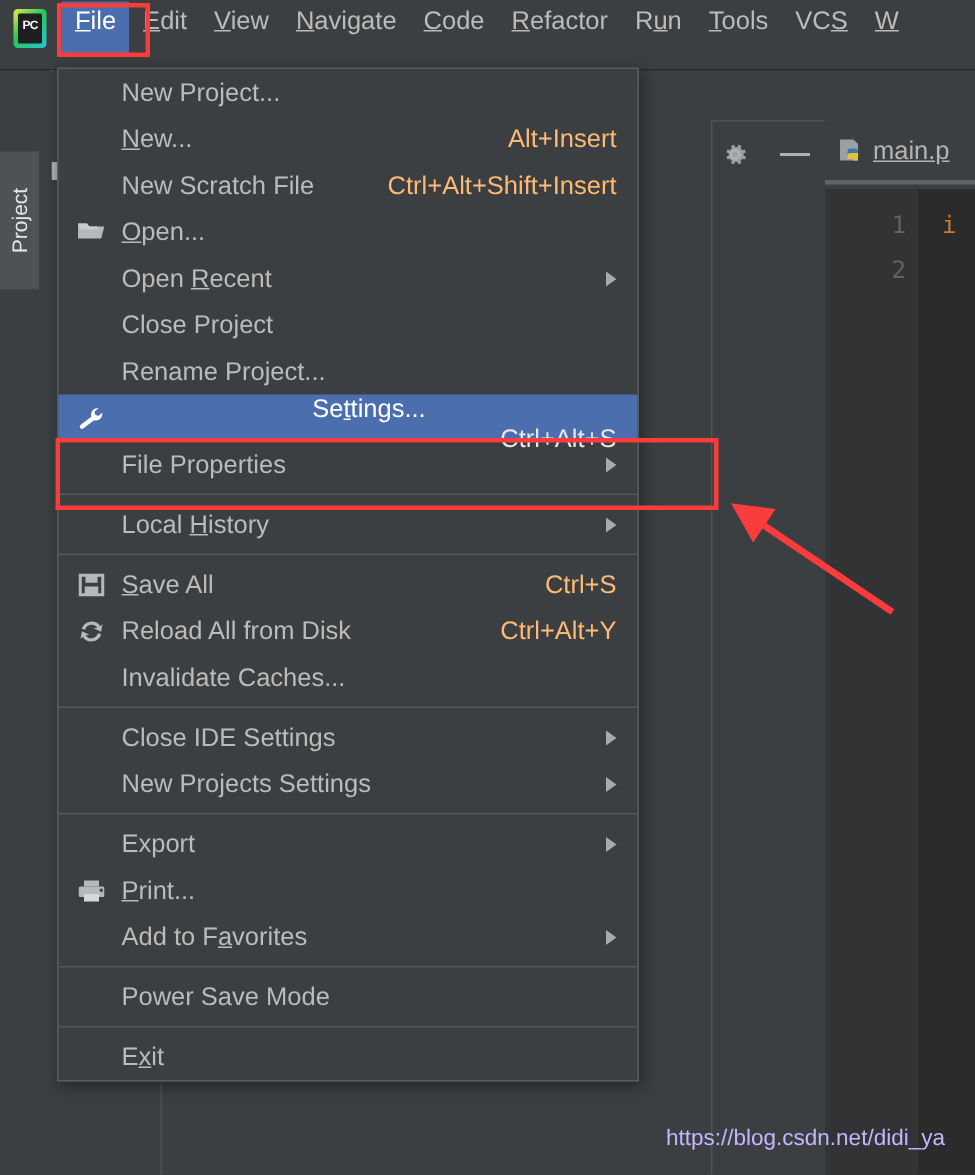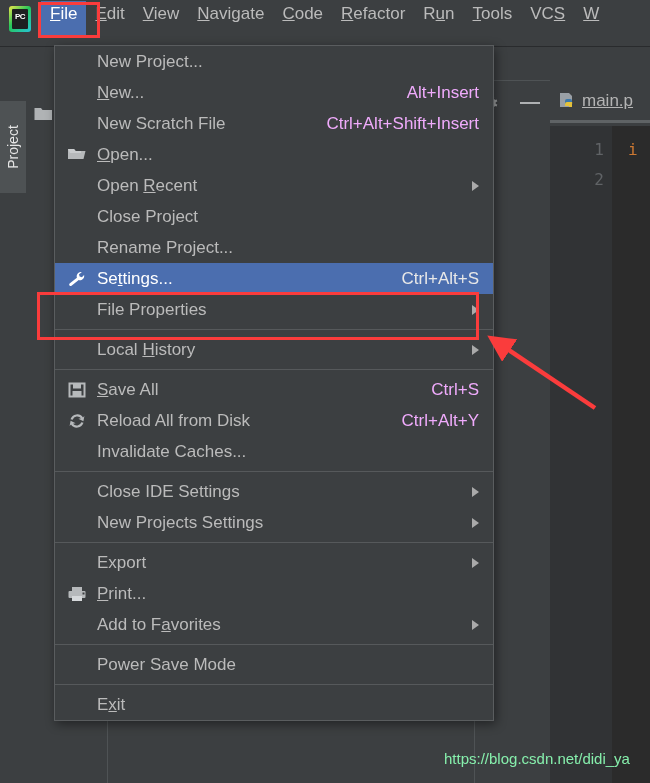--- a/index.html
+++ b/index.html
@@ -230,55 +230,55 @@
     left: 16px;
     color: #cc7832;
     font-size: 16px;
     font-family: "DejaVu Sans Mono", monospace;
   }
 
   
   #file-menu {
     position: absolute;
     left: 38px; top: 45px;
-    width: 440px;
+    width: 388px;
     background: #3c3f41;
     border: 1px solid #5a5d5f;
     box-sizing: border-box;
     box-shadow: 2px 3px 10px rgba(0,0,0,0.45);
-    margin-left: 16px;
   }
   .menu-row {
     position: relative;
     height: 31px;
     display: flex;
     align-items: center;
     color: #bbbbbb;
     font-size: 17px;
     box-sizing: border-box;
     padding-left: 42px;
     padding-right: 14px;
     white-space: nowrap;
   }
   .menu-row.selected {
     background: #4b6eaf;
     color: #ffffff;
+    flex-direction: column;
   }
   .menu-row .row-icon {
     position: absolute;
     left: 12px;
     top: 50%;
     transform: translateY(-50%);
     width: 20px;
     height: 18px;
   }
   .menu-row .label u { text-decoration: underline; }
   .menu-row .accel {
     margin-left: auto;
-    color: #f0abfc;
+    color: #fdba74;
     font-size: 17px;
     padding-left: 20px;
   }
   .menu-row.selected .accel { color: #e8e8e8; }
   .menu-row .submenu-arrow {
     margin-left: auto;
     width: 0; height: 0;
     border-left: 7px solid #aaaaaa;
     border-top: 5px solid transparent;
     border-bottom: 5px solid transparent;
@@ -303,21 +303,21 @@
     position: absolute;
     left: 470px; top: 320px;
     width: 140px; height: 100px;
     pointer-events: none;
   }
 
   
   #watermark {
     position: absolute;
     left: 444px; top: 750px;
-    color: #86efac;
+    color: #c4b5fd;
     font-size: 15px;
     white-space: nowrap;
   }
 </style>
 </head>
 <body>
 
 <div id="ide-root">
 
   <div id="tool-sidebar">

